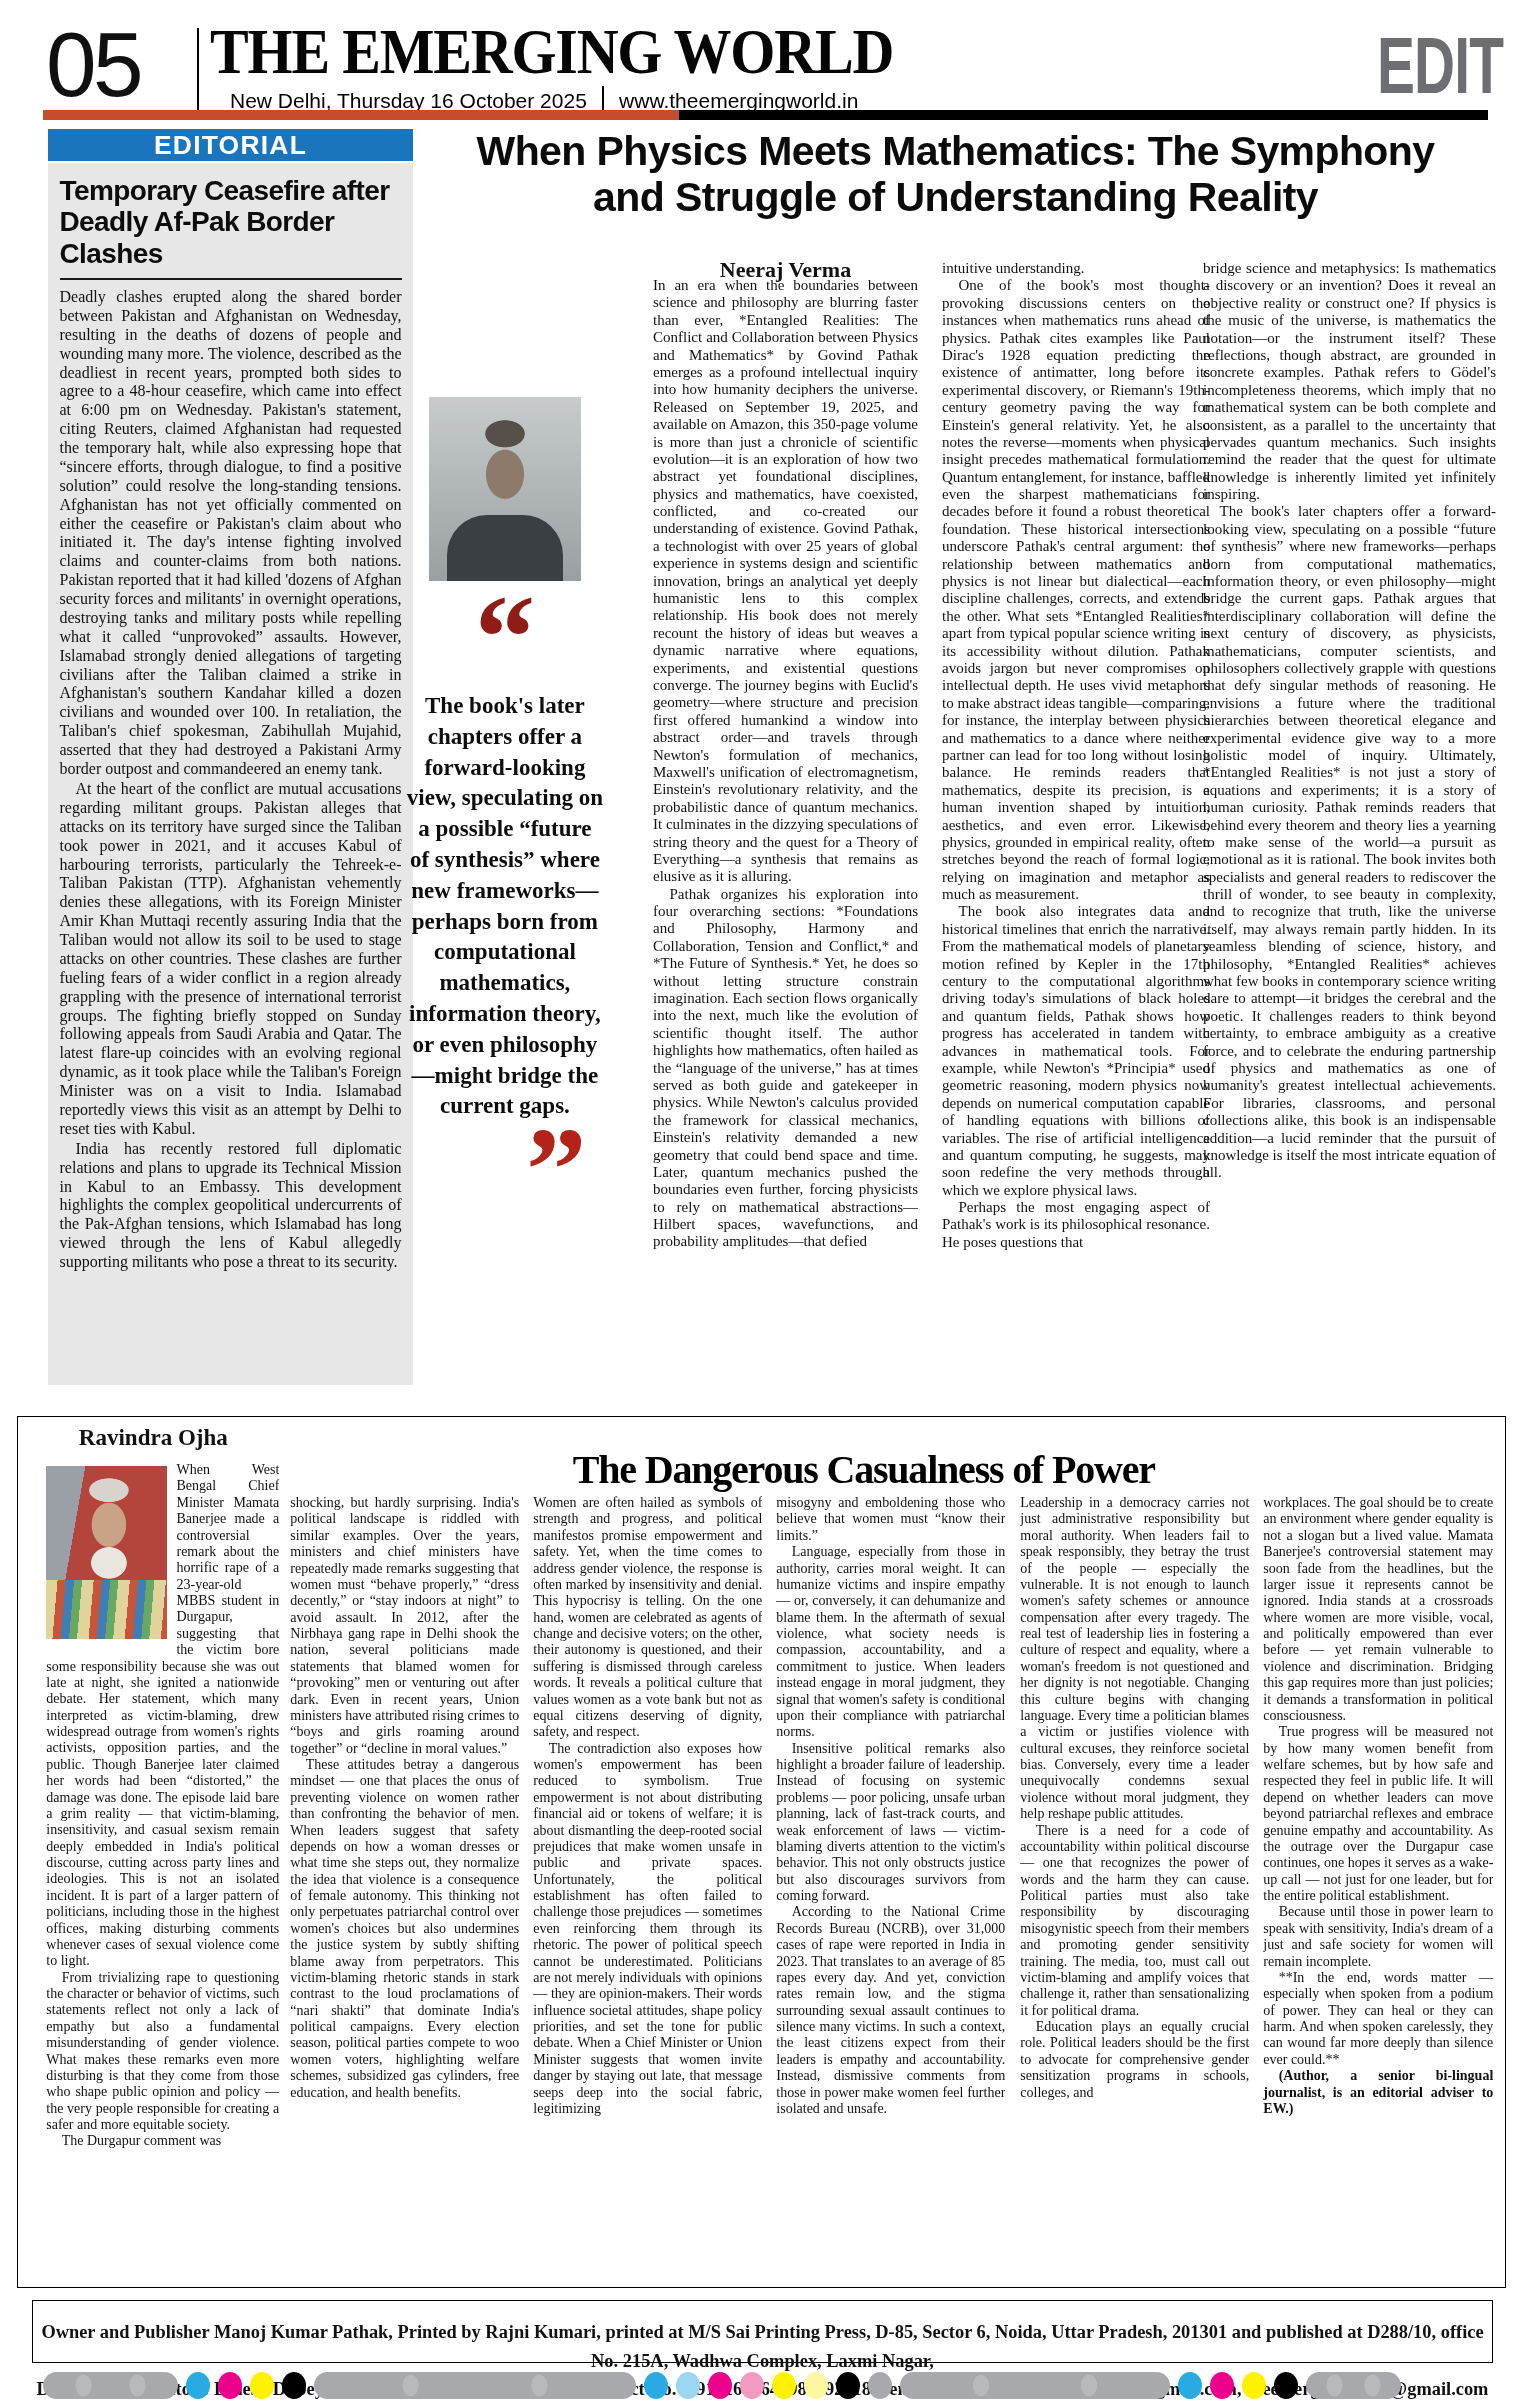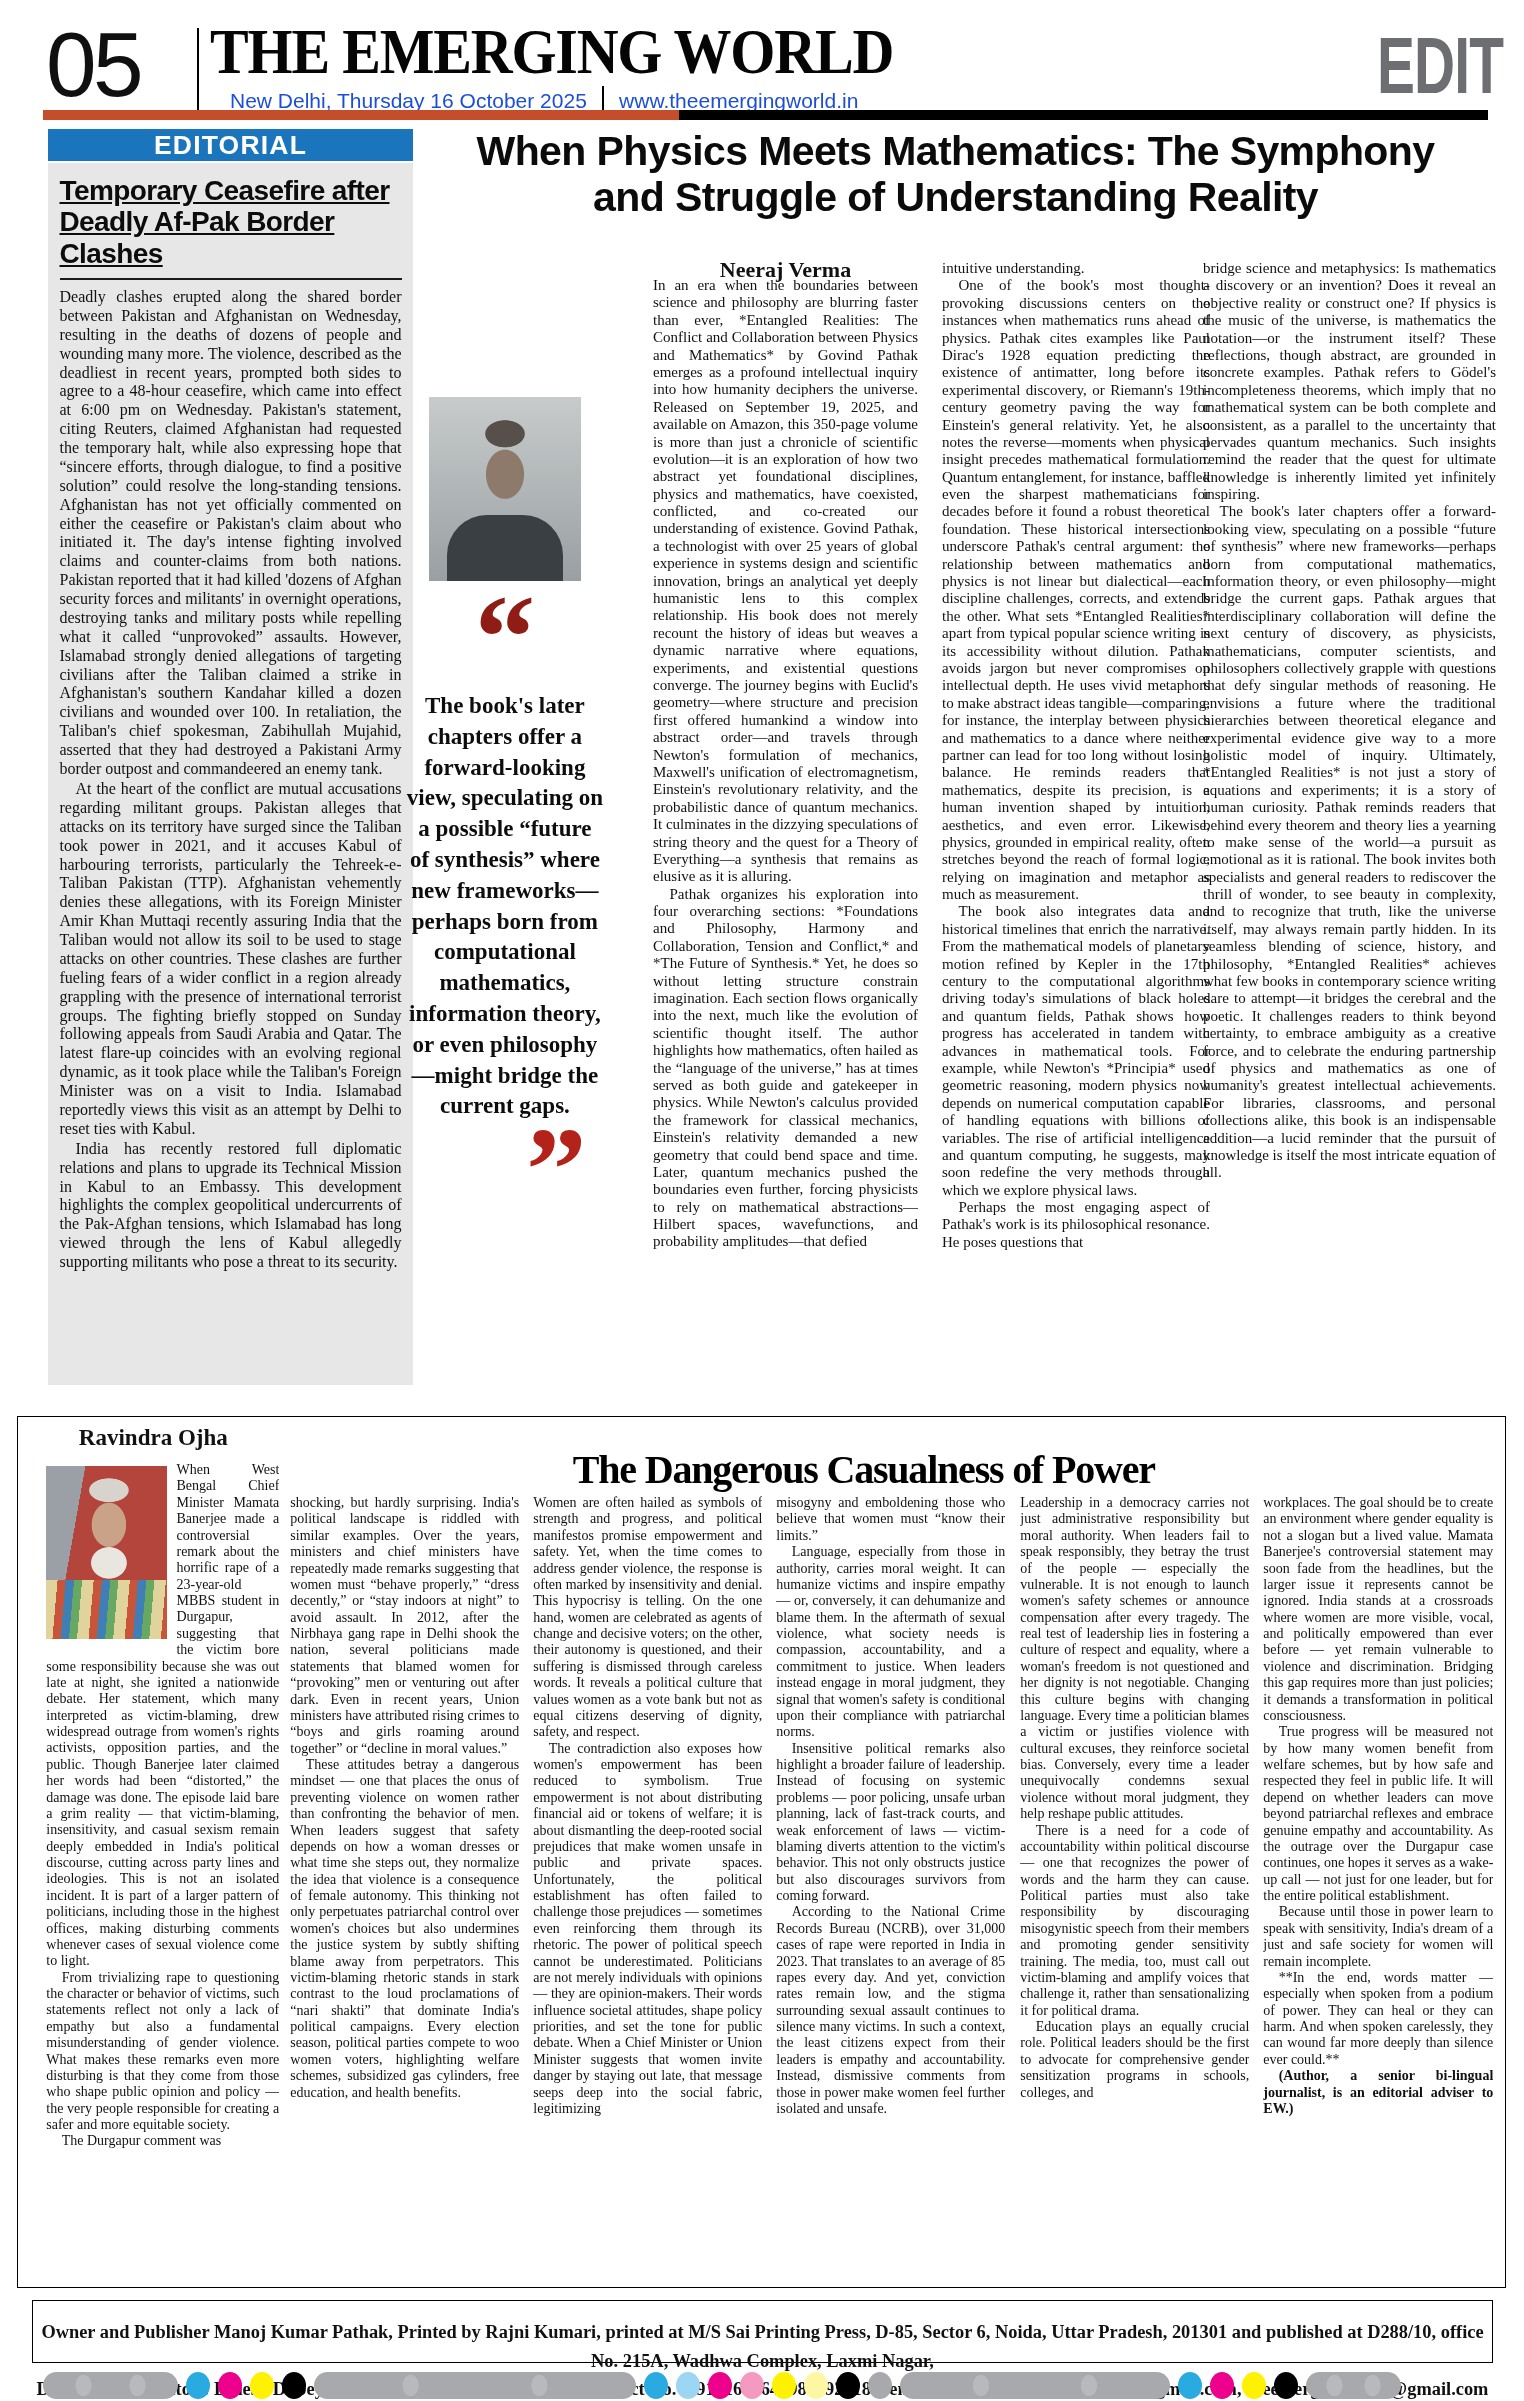--- a/index.html
+++ b/index.html
@@ -6,35 +6,35 @@
   .page{position:relative;width:1525px;height:2401px;background:#ffffff;overflow:hidden;
         font-family:"Liberation Serif",serif;color:#111;}
   
   .pgnum{position:absolute;left:46px;top:12.7px;font-family:"Liberation Sans",sans-serif;
          font-size:91px;font-weight:400;letter-spacing:-3.5px;color:#101010;}
   .mast-rule{position:absolute;left:197px;top:28px;width:2.3px;height:87px;background:#000;}
   .masthead{position:absolute;left:210px;top:16px;width:584px;text-align:center;
             font-family:"Liberation Serif",serif;font-weight:700;font-size:58px;
             letter-spacing:-1.2px;transform:scaleY(1.08);transform-origin:top;color:#050505;white-space:nowrap;}
   .dateline{position:absolute;left:230px;top:86px;display:flex;align-items:center;gap:15px;
-            font-family:"Liberation Sans",sans-serif;font-size:21px;color:#1d4ed8;}
+            font-family:"Liberation Sans",sans-serif;font-size:21px;color:#000000;}
   .dateline .dl-rule{width:2.3px;height:29px;background:#000;}
   .edit-label{position:absolute;right:22px;top:19.6px;font-family:"Liberation Sans",sans-serif;
               font-weight:700;font-size:79px;color:#6d6e71;transform:scaleX(.72);
               transform-origin:right top;letter-spacing:-1.2px;}
   .topbar{position:absolute;left:43px;top:110px;width:1445px;height:9.8px;display:flex;}
   .topbar .orange{width:636px;height:100%;}
   .topbar .black{flex:1;height:100%;background:#000;}
   
   .editorial{position:absolute;left:32px;top:129px;width:365px;padding-left:16px;}
   .ed-label{height:32px;background:#1b75bc;color:#fff;display:flex;align-items:center;justify-content:center;
             font-family:"Liberation Sans",sans-serif;font-weight:700;font-size:26.5px;letter-spacing:1.2px;}
   .ed-body{margin-top:2.3px;background:#e7e7e7;padding:11.5px 11.5px 15px;height:1222px;box-sizing:border-box;}
   .ed-title{font-family:"Liberation Sans",sans-serif;font-weight:700;font-size:28px;line-height:1.12;
-            letter-spacing:-0.6px;color:#0c0c0c;border-bottom:2.3px solid #1a1a1a;padding-bottom:9.2px;margin:0 0 8px;text-decoration:underline;}
+            letter-spacing:-0.6px;color:#0c0c0c;border-bottom:2.3px solid #1a1a1a;padding-bottom:9.2px;margin:0 0 8px;}
   .ed-body p{margin:0;font-size:16px;line-height:1.18;text-align:justify;}
   .ed-body p + p{text-indent:1em;margin-top:1.2px;}
   
   .review{position:absolute;left:403px;top:129px;width:1105px;height:1289px;}
   .rev-headline{margin:0 auto;max-width:990px;text-align:center;font-family:"Liberation Sans",sans-serif;
                 font-weight:700;font-size:41px;line-height:1.12;letter-spacing:-0.6px;color:#0b0b0b;}
   .rev-byline{position:absolute;left:250px;top:128px;width:265px;text-align:center;
               font-weight:700;font-size:22px;}
   .reviewer-photo{position:absolute;left:26px;top:268px;width:152px;height:184px;
       background:

